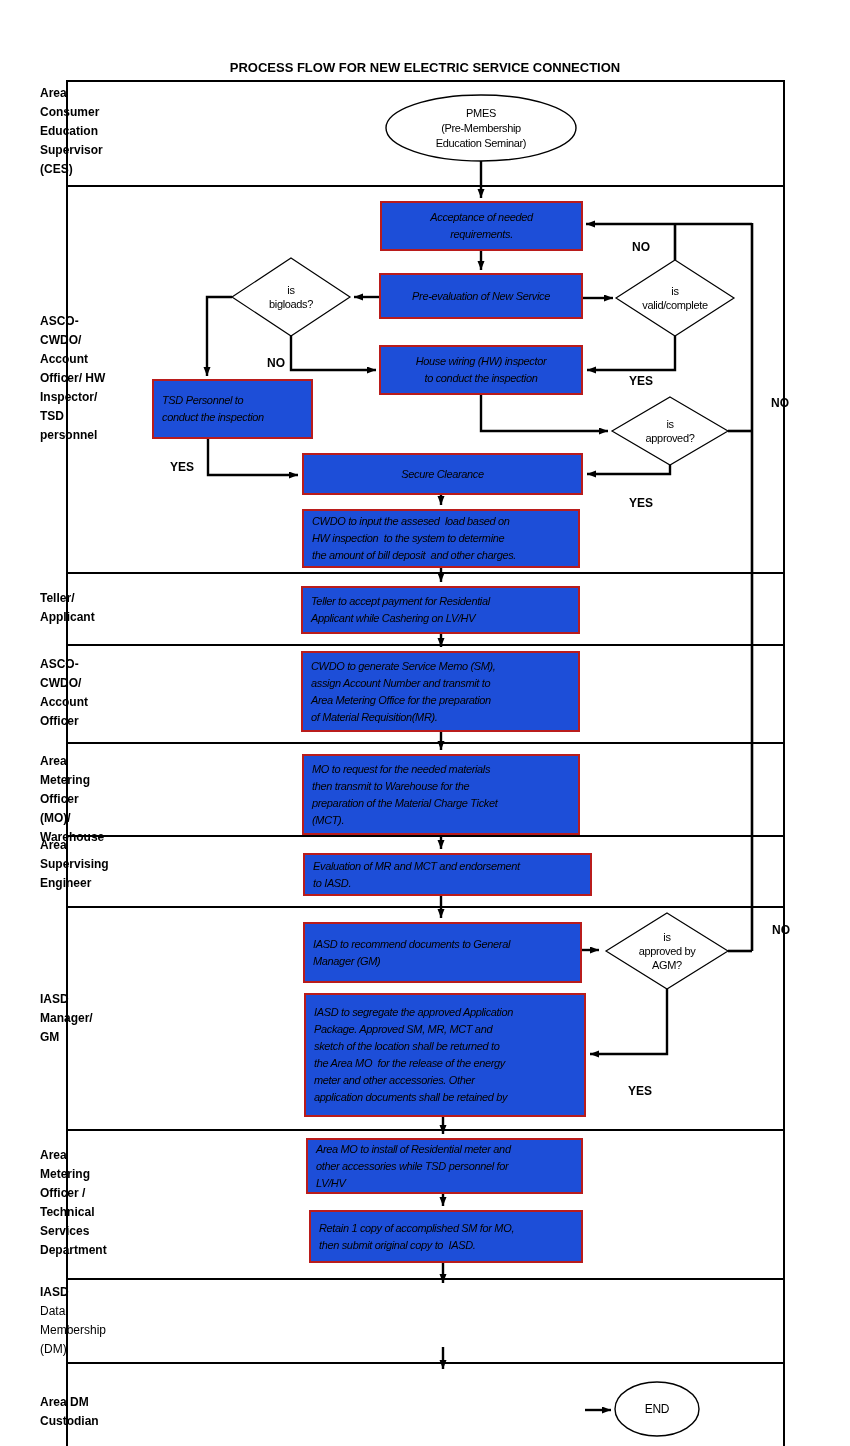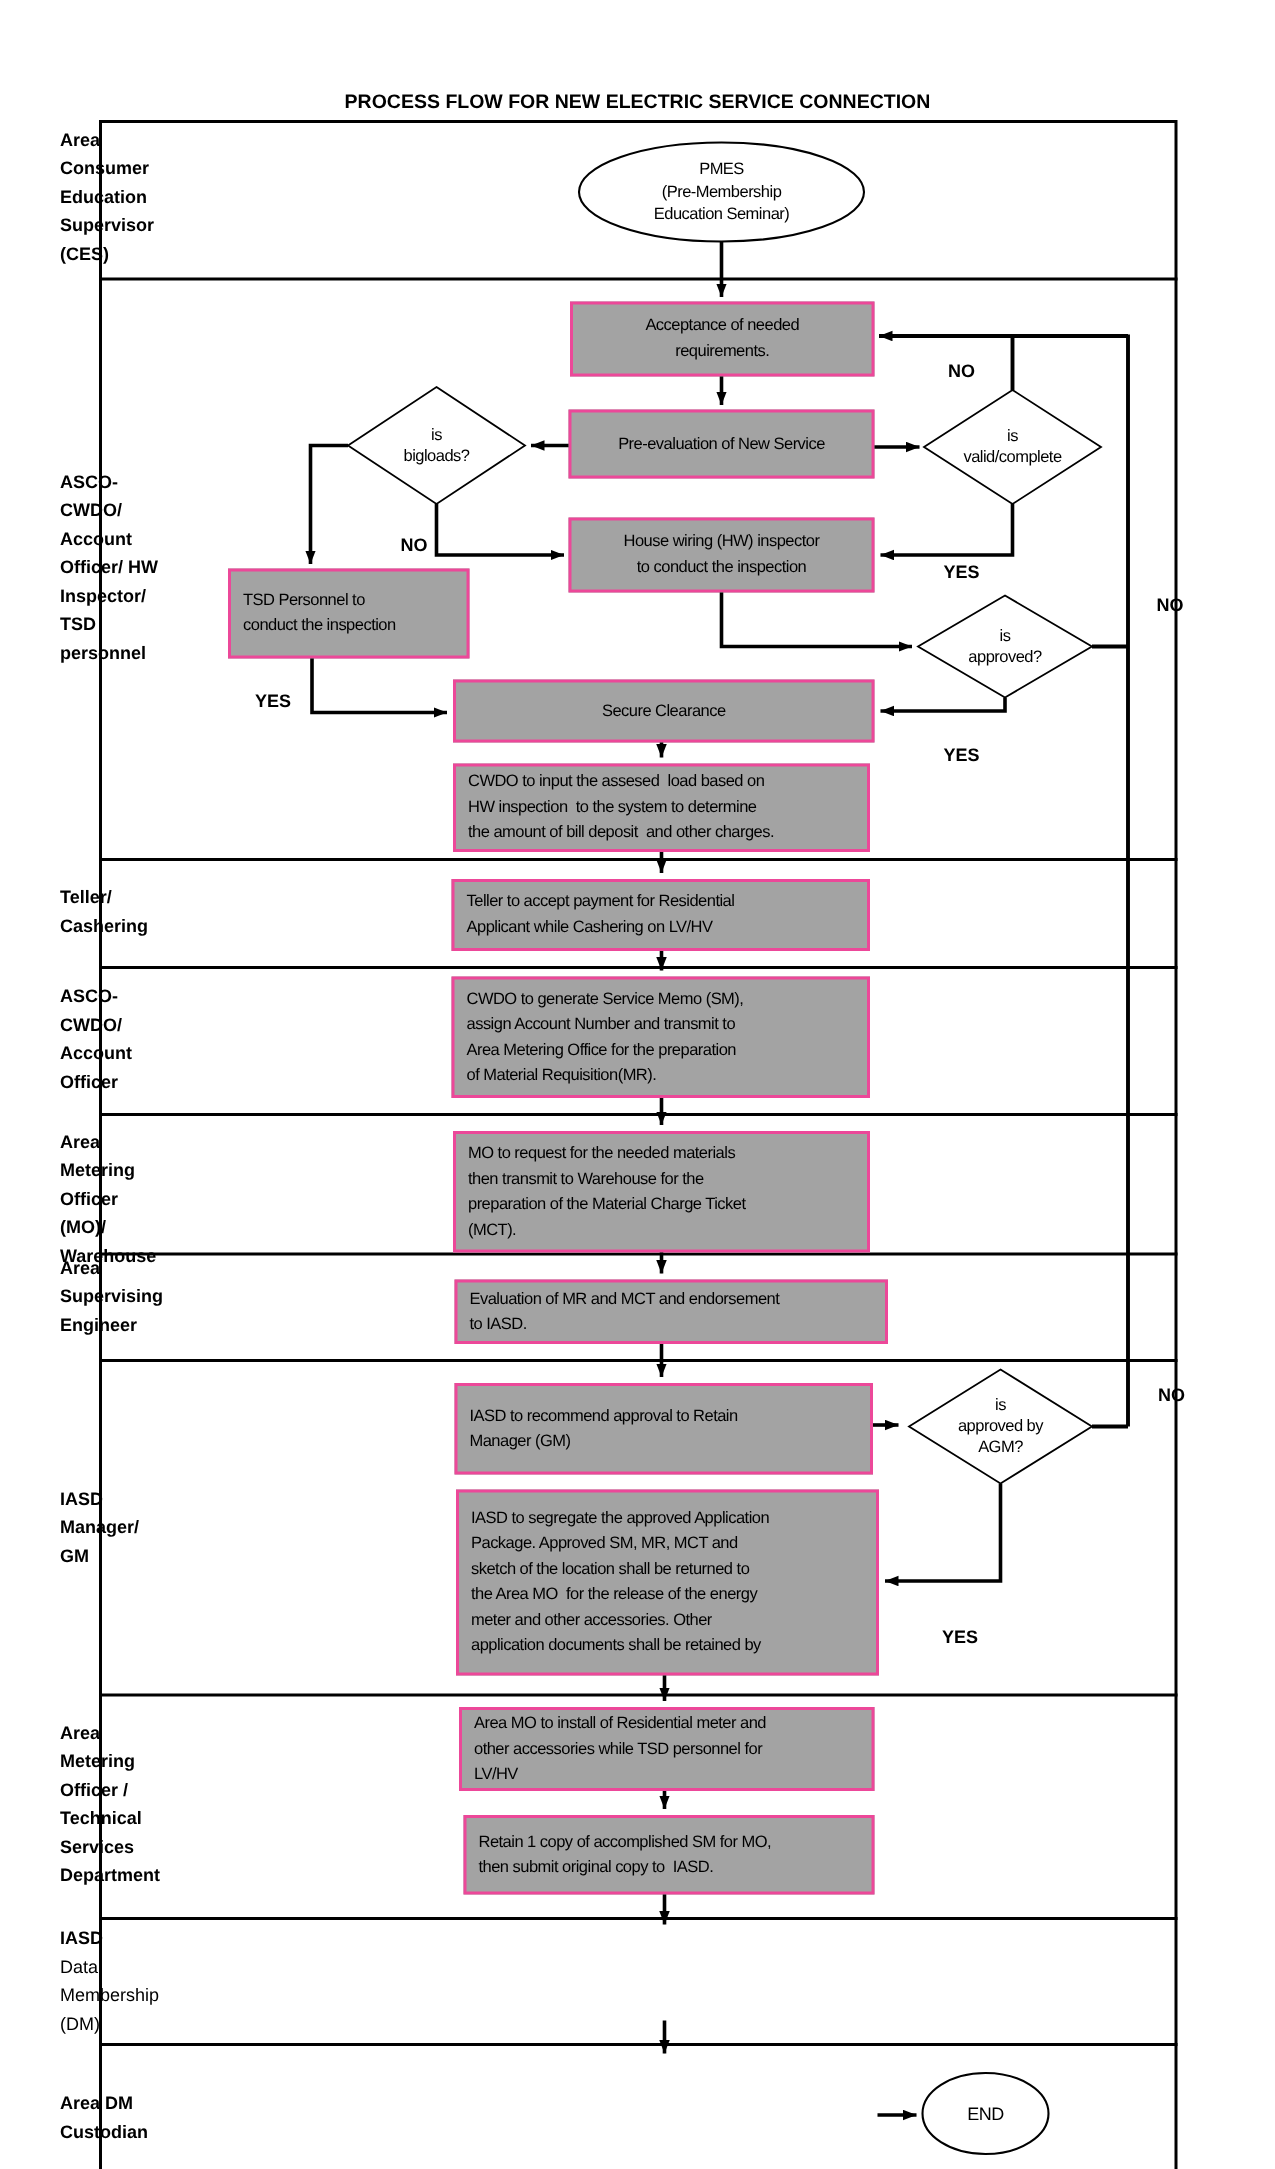--- a/index.html
+++ b/index.html
@@ -18,24 +18,25 @@
   .lane-line{
     position:absolute;left:66px;width:719px;height:0;
     border-top:2px solid #000;
   }
   .lane-label{
     position:absolute;left:40px;width:140px;
     font-size:12px;font-weight:bold;line-height:19px;white-space:pre-wrap;
   }
   .lane-label .sub{font-weight:normal;}
   .node{
-    position:absolute;background:#a3a3a3;border:2px solid #ec4899;box-sizing:border-box;
+    position:absolute;background:#1d4ed8;border:2px solid #b91c1c;box-sizing:border-box;
     display:flex;align-items:center;
     font-size:11px;line-height:17px;letter-spacing:-0.35px;white-space:pre-wrap;
     z-index:2;
+    font-style:italic;
   }
   .node.center{justify-content:center;text-align:center;padding:2px 4px;}
   .node.left{justify-content:flex-start;text-align:left;padding:2px 6px 2px 8px;}
   svg.connectors{position:absolute;left:0;top:0;z-index:3;pointer-events:none;}
   .overlay{
     position:absolute;z-index:4;display:flex;align-items:center;justify-content:center;
     text-align:center;font-size:11px;line-height:14px;letter-spacing:-0.35px;white-space:pre-wrap;
     pointer-events:none;
   }
   .edge-label{
@@ -67,21 +68,21 @@
 Supervisor
 (CES)</div>
   <div class="lane-label" style="top:272px">ASCO-
 CWDO/
 Account
 Officer/ HW
 Inspector/
 TSD
 personnel</div>
   <div class="lane-label" style="top:549px">Teller/
-Cashering</div>
+Applicant</div>
   <div class="lane-label" style="top:615px">ASCO-
 CWDO/
 Account
 Officer</div>
   <div class="lane-label" style="top:712px">Area
 Metering
 Officer
 (MO)/
 Warehouse</div>
   <div class="lane-label" style="top:796px">Area
@@ -118,21 +119,21 @@
   <div class="node left" style="left:301px;top:611px;width:279px;height:81px">CWDO to generate Service Memo (SM),
 assign Account Number and transmit to
 Area Metering Office for the preparation
 of Material Requisition(MR).</div>
   <div class="node left" style="left:302px;top:714px;width:278px;height:81px">MO to request for the needed materials
 then transmit to Warehouse for the
 preparation of the Material Charge Ticket
 (MCT).</div>
   <div class="node left" style="left:303px;top:813px;width:289px;height:43px">Evaluation of MR and MCT and endorsement
 to IASD.</div>
-  <div class="node left" style="left:303px;top:882px;width:279px;height:61px">IASD to recommend approval to Retain
+  <div class="node left" style="left:303px;top:882px;width:279px;height:61px">IASD to recommend documents to General
 Manager (GM)</div>
   <div class="node left" style="left:304px;top:953px;width:282px;height:124px">IASD to segregate the approved Application
 Package. Approved SM, MR, MCT and
 sketch of the location shall be returned to
 the Area MO  for the release of the energy
 meter and other accessories. Other
 application documents shall be retained by</div>
   <div class="node left" style="left:306px;top:1098px;width:277px;height:56px">Area MO to install of Residential meter and
 other accessories while TSD personnel for
 LV/HV</div>

